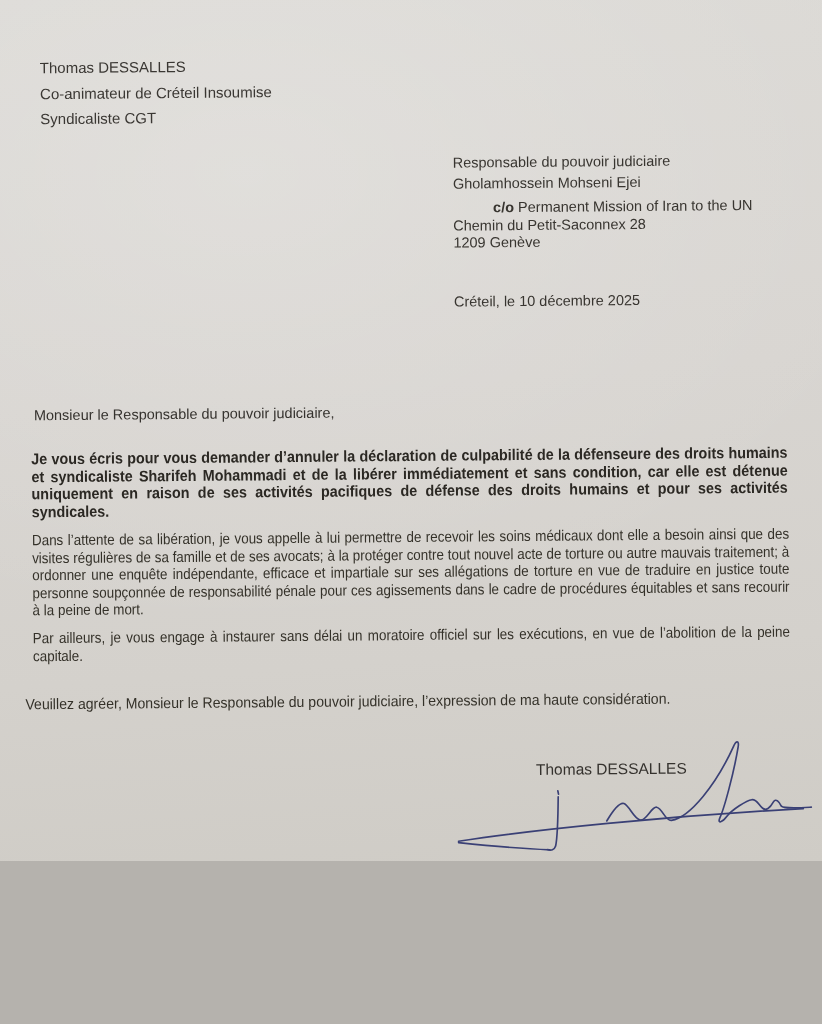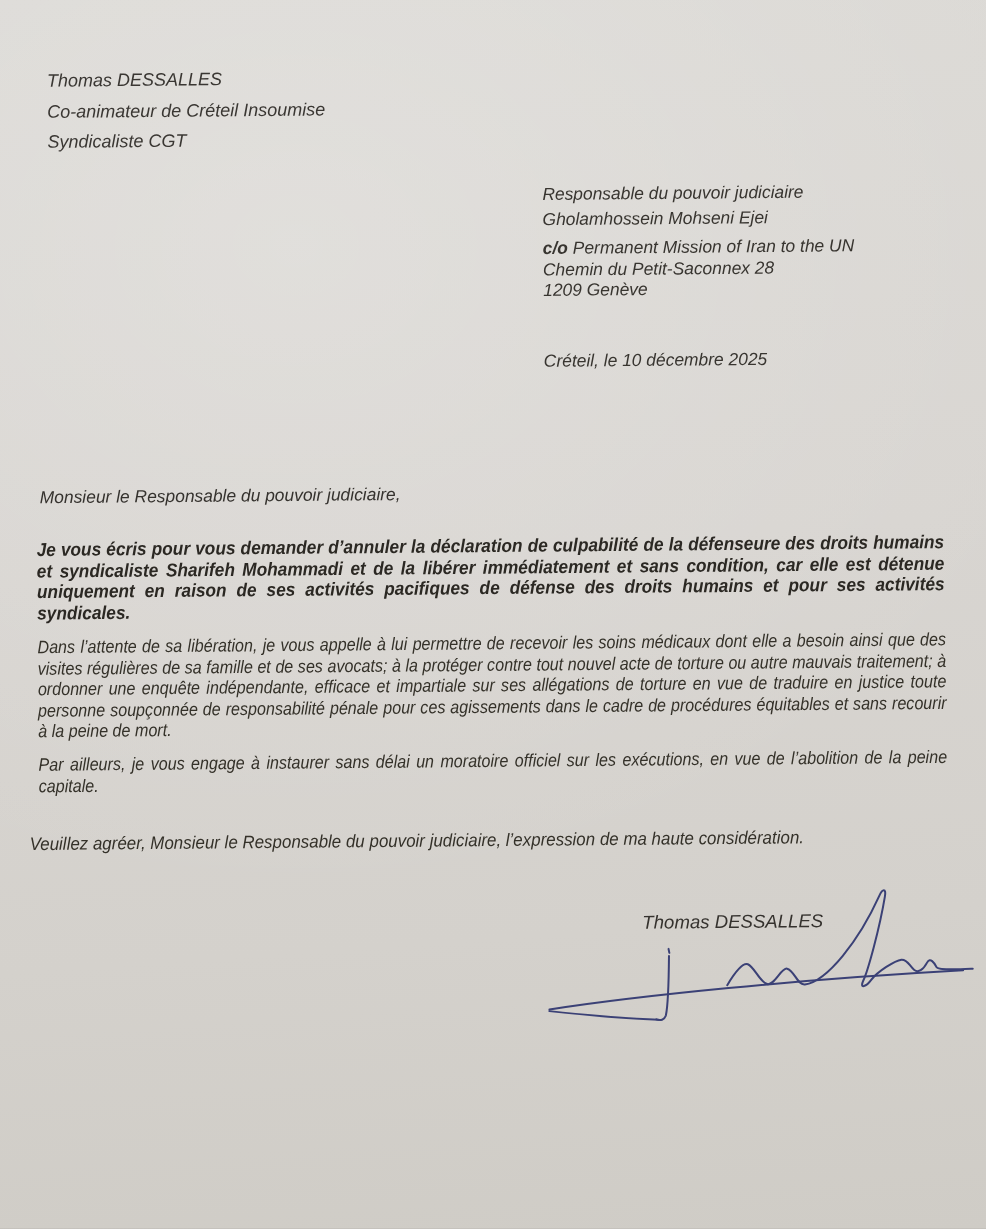--- a/index.html
+++ b/index.html
@@ -4,29 +4,28 @@
 <title>Lettre</title>
 <style>
   html, body {
     margin: 0;
     padding: 0;
     background: #b5b2ad;
   }
   .page {
     position: relative;
     width: 822px;
-    height: 1024px;
+    height: 861px;
     margin: 0 auto;
     overflow: hidden;
     background:
       radial-gradient(140% 90% at 30% 20%, rgba(255,255,255,0.18), rgba(255,255,255,0) 60%),
       linear-gradient(176deg, #dcdad6 0%, #d8d5d1 45%, #d4d1cc 75%, #cfccc6 100%);
     font-family: "Liberation Sans", "DejaVu Sans", sans-serif;
     color: #33302c;
-    font-style: italic;
   }
   .content {
     position: absolute;
     inset: 0;
     transform: rotate(-0.5deg);
     transform-origin: 50% 50%;
   }
   .sender {
     position: absolute;
     top: 52px; left: 43px;
@@ -35,21 +34,21 @@
     color: #3a3733;
   }
   .recipient {
     position: absolute;
     top: 153px; left: 455px;
     font-size: 14.5px;
     color: #383530;
   }
   .recipient .r-top { line-height: 20.5px; }
   .recipient .r-addr { line-height: 17.5px; margin-top: 6px; }
-  .recipient b { font-weight: bold; }
+  .recipient b { font-weight: bold; margin-left: 40px; }
   .date-line {
     position: absolute;
     top: 294px; left: 455px;
     font-size: 14.5px;
     color: #383530;
   }
   .salutation {
     position: absolute;
     top: 404px; left: 34px;
     font-size: 14.5px;

